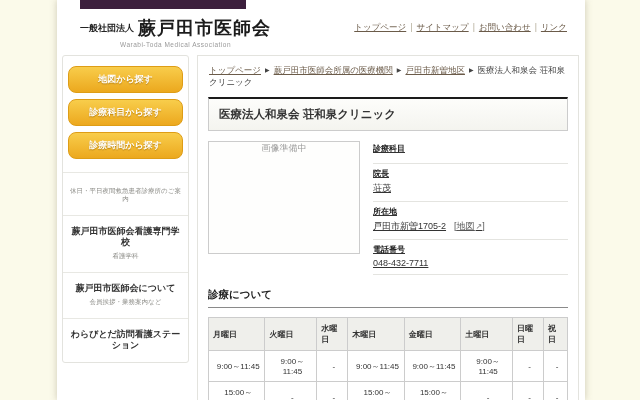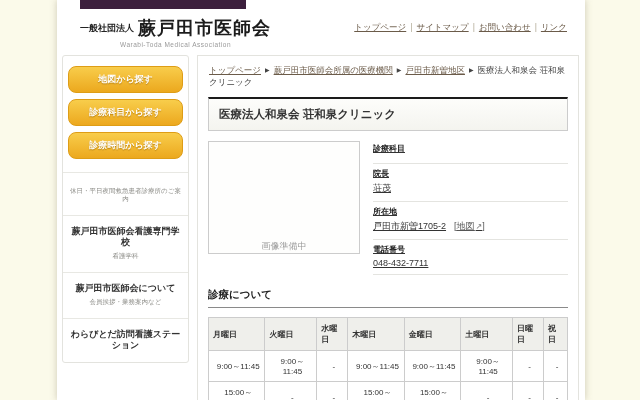--- a/index.html
+++ b/index.html
@@ -48,21 +48,21 @@
   .breadcrumb .bsep { font-size:6px; color:#444; margin:0 4px; vertical-align:1px; }
   .breadcrumb .current { color:#444; }
   .title-box {
     border:1px solid #ccc; border-top:2px solid #1b1b1b;
     background:linear-gradient(#fdfdfb,#f4f4ef);
     padding:8px 10px; font-size:11.5px; font-weight:bold; color:#333;
   }
   .clinic-row { display:flex; margin-top:10px; }
   .img-box {
     flex:none; width:152px; height:113px; border:1px solid #ccc; background:#fefefd;
-    display:flex; align-items:flex-end; justify-content:center;
+    display:flex; align-items:flex-start; justify-content:center;
     color:#999; font-size:9px;
   }
   .fields { flex:1; margin-left:13px; margin-top:-2px; }
   .field { border-bottom:1px solid #e4e4e0; padding:4px 0 6px;text-decoration:underline; }
   .field-label { font-size:8px; font-weight:bold; color:#222; margin-bottom:3px; }
   .field-value { font-size:9px; color:#333; }
   .map-wrap { margin-left:8px; color:#555; }
   .map-wrap a { color:#555; text-decoration:underline; cursor:pointer; }
   .ext-icon { font-size:8px; color:#777; margin-left:1px; }
   .section-head { margin-top:13px; font-size:10.5px; font-weight:bold; color:#222; border-bottom:1px solid #8a8a8a; padding-bottom:5px; }

